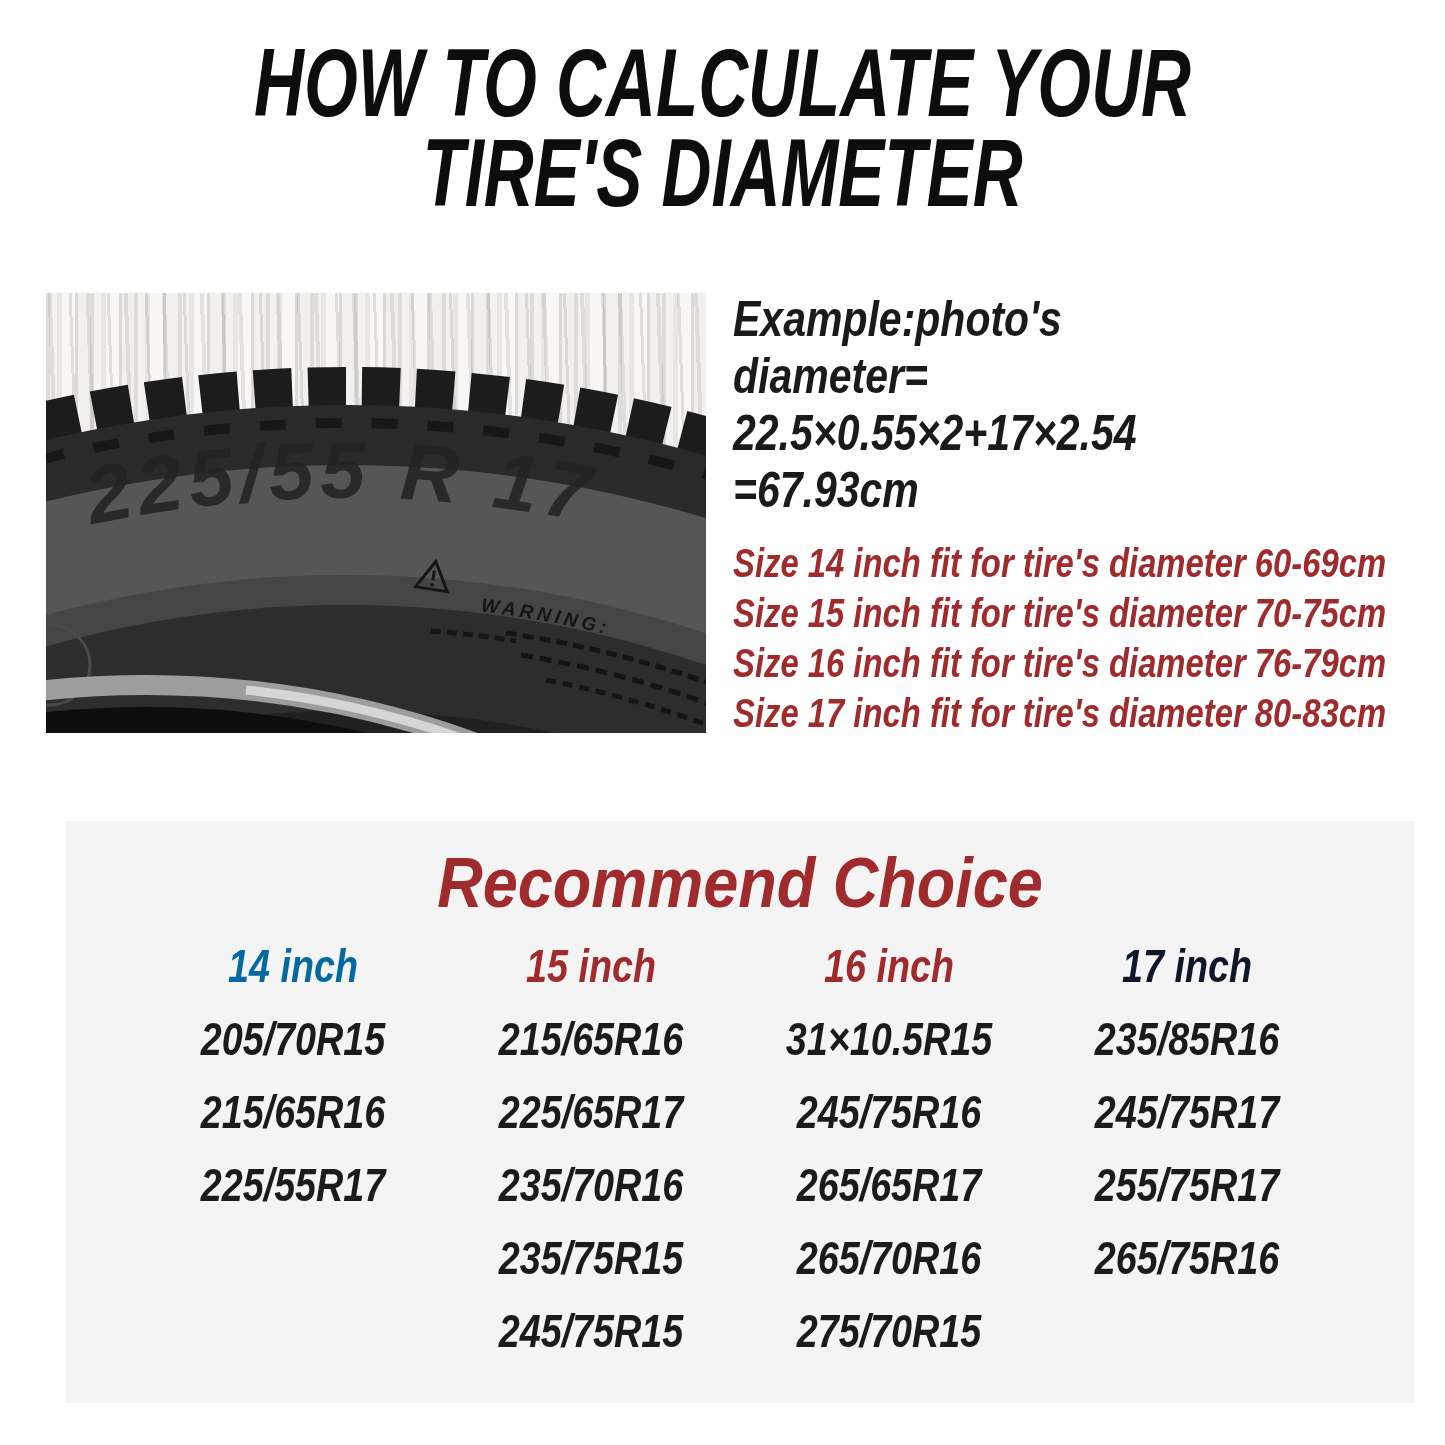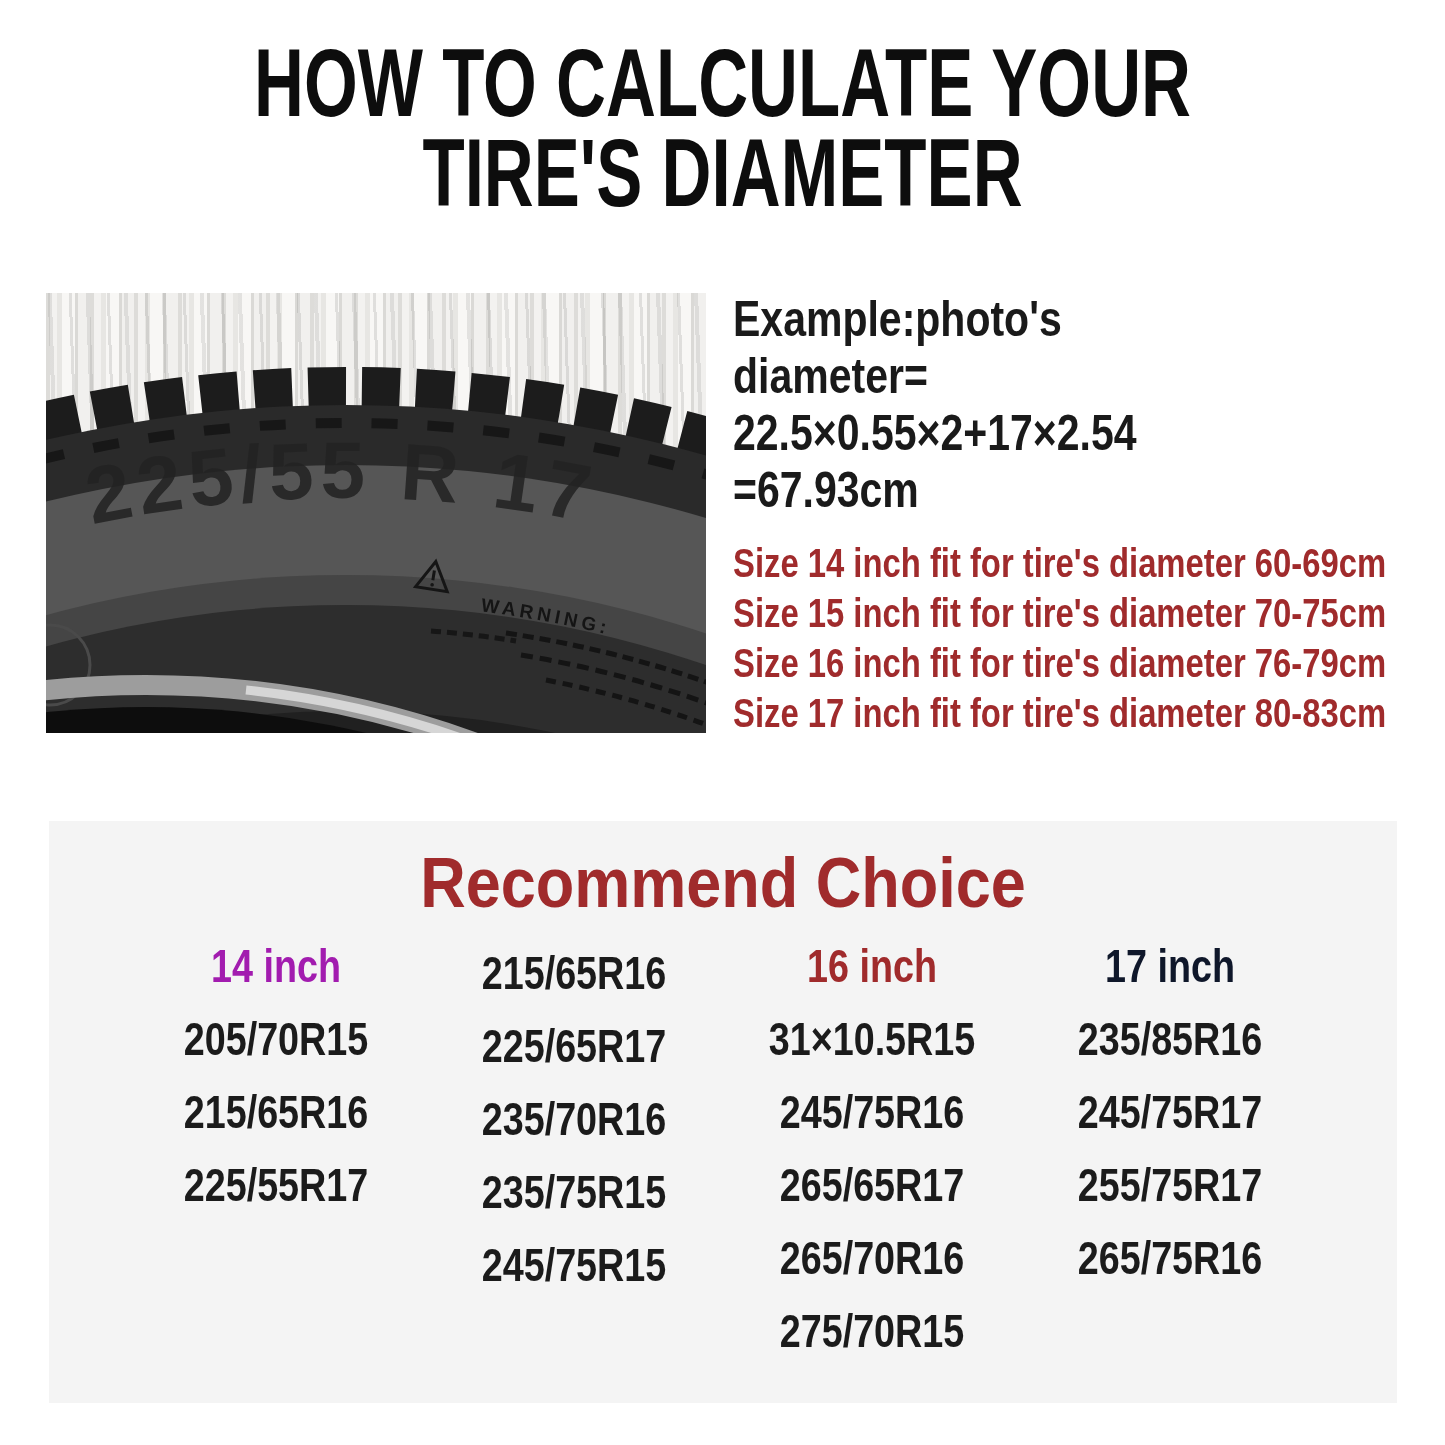--- a/index.html
+++ b/index.html
@@ -1,19 +1,19 @@
 <!DOCTYPE html>
 <html><head>
 <meta charset="utf-8">
 <title>Tire Diameter Guide</title>
 <style>
   * { margin:0; padding:0; box-sizing:border-box; }
   html,body { width:1445px; height:1445px; background:#ffffff; overflow:hidden;
     font-family:"Liberation Sans", sans-serif; }
-  .stage { position:relative; width:1445px; height:1445px; background:#fff; }
+  .stage { position:relative; width:1445px; height:1445px; background:#fff;font-style:italic; }
 
   
   .main-title {
     position:absolute; left:0; right:0; top:38px;
     text-align:center; font-weight:bold; color:#0d0d0d;
     font-size:96px; line-height:90px; letter-spacing:0;
     transform:scaleX(.72);
   }
 
   
@@ -35,21 +35,21 @@
 
   
   .size-fit {
     position:absolute; left:733px; top:538px;
     font-size:40px; font-weight:bold; line-height:50px;
     transform:scaleX(.82); transform-origin:0 0; white-space:nowrap;
   }
 
   
   .panel {
-    position:absolute; left:49px; top:821px; width:1348px; height:582px;
+    position:absolute; left:66px; top:821px; width:1348px; height:582px;
     background:#f4f4f4;
   }
   .rec-title {
     margin-top:24px; text-align:center; font-weight:bold;
     font-size:70px; line-height:76px; transform:scaleX(.90);
   }
   .rec-grid {
     display:grid; grid-template-columns:repeat(4,1fr);
     padding:0 78px; margin-top:12px;
   }
@@ -131,35 +131,38 @@
     <div>Size 16 inch fit for tire's diameter 76-79cm</div>
     <div>Size 17 inch fit for tire's diameter 80-83cm</div>
   </div>
 
   <div class="panel" style="background: rgb(244, 244, 244);">
     <div class="rec-title" style="color: rgb(160, 43, 44);">Recommend Choice</div>
 
     <div class="rec-grid">
 
       <div class="rec-col">
-        <div class="rec-hdr" style="color: #a21caf;">
+        <div class="rec-hdr" style="color: #0369a1;">
           <span class="cond">14 inch</span>
           </div>
         <div class="rec-cell">
           <span class="cond">205/70R15</span>
           </div>
         <div class="rec-cell">
           <span class="cond">215/65R16</span>
           </div>
         <div class="rec-cell">
           <span class="cond">225/55R17</span>
           </div>
       </div>
 
       <div class="rec-col">
+        <div class="rec-hdr" style="color: rgb(160, 43, 44);">
+          <span class="cond">15 inch</span>
+          </div>
         <div class="rec-cell">
           <span class="cond">215/65R16</span>
           </div>
         <div class="rec-cell">
           <span class="cond">225/65R17</span>
           </div>
         <div class="rec-cell">
           <span class="cond">235/70R16</span>
           </div>
         <div class="rec-cell">

